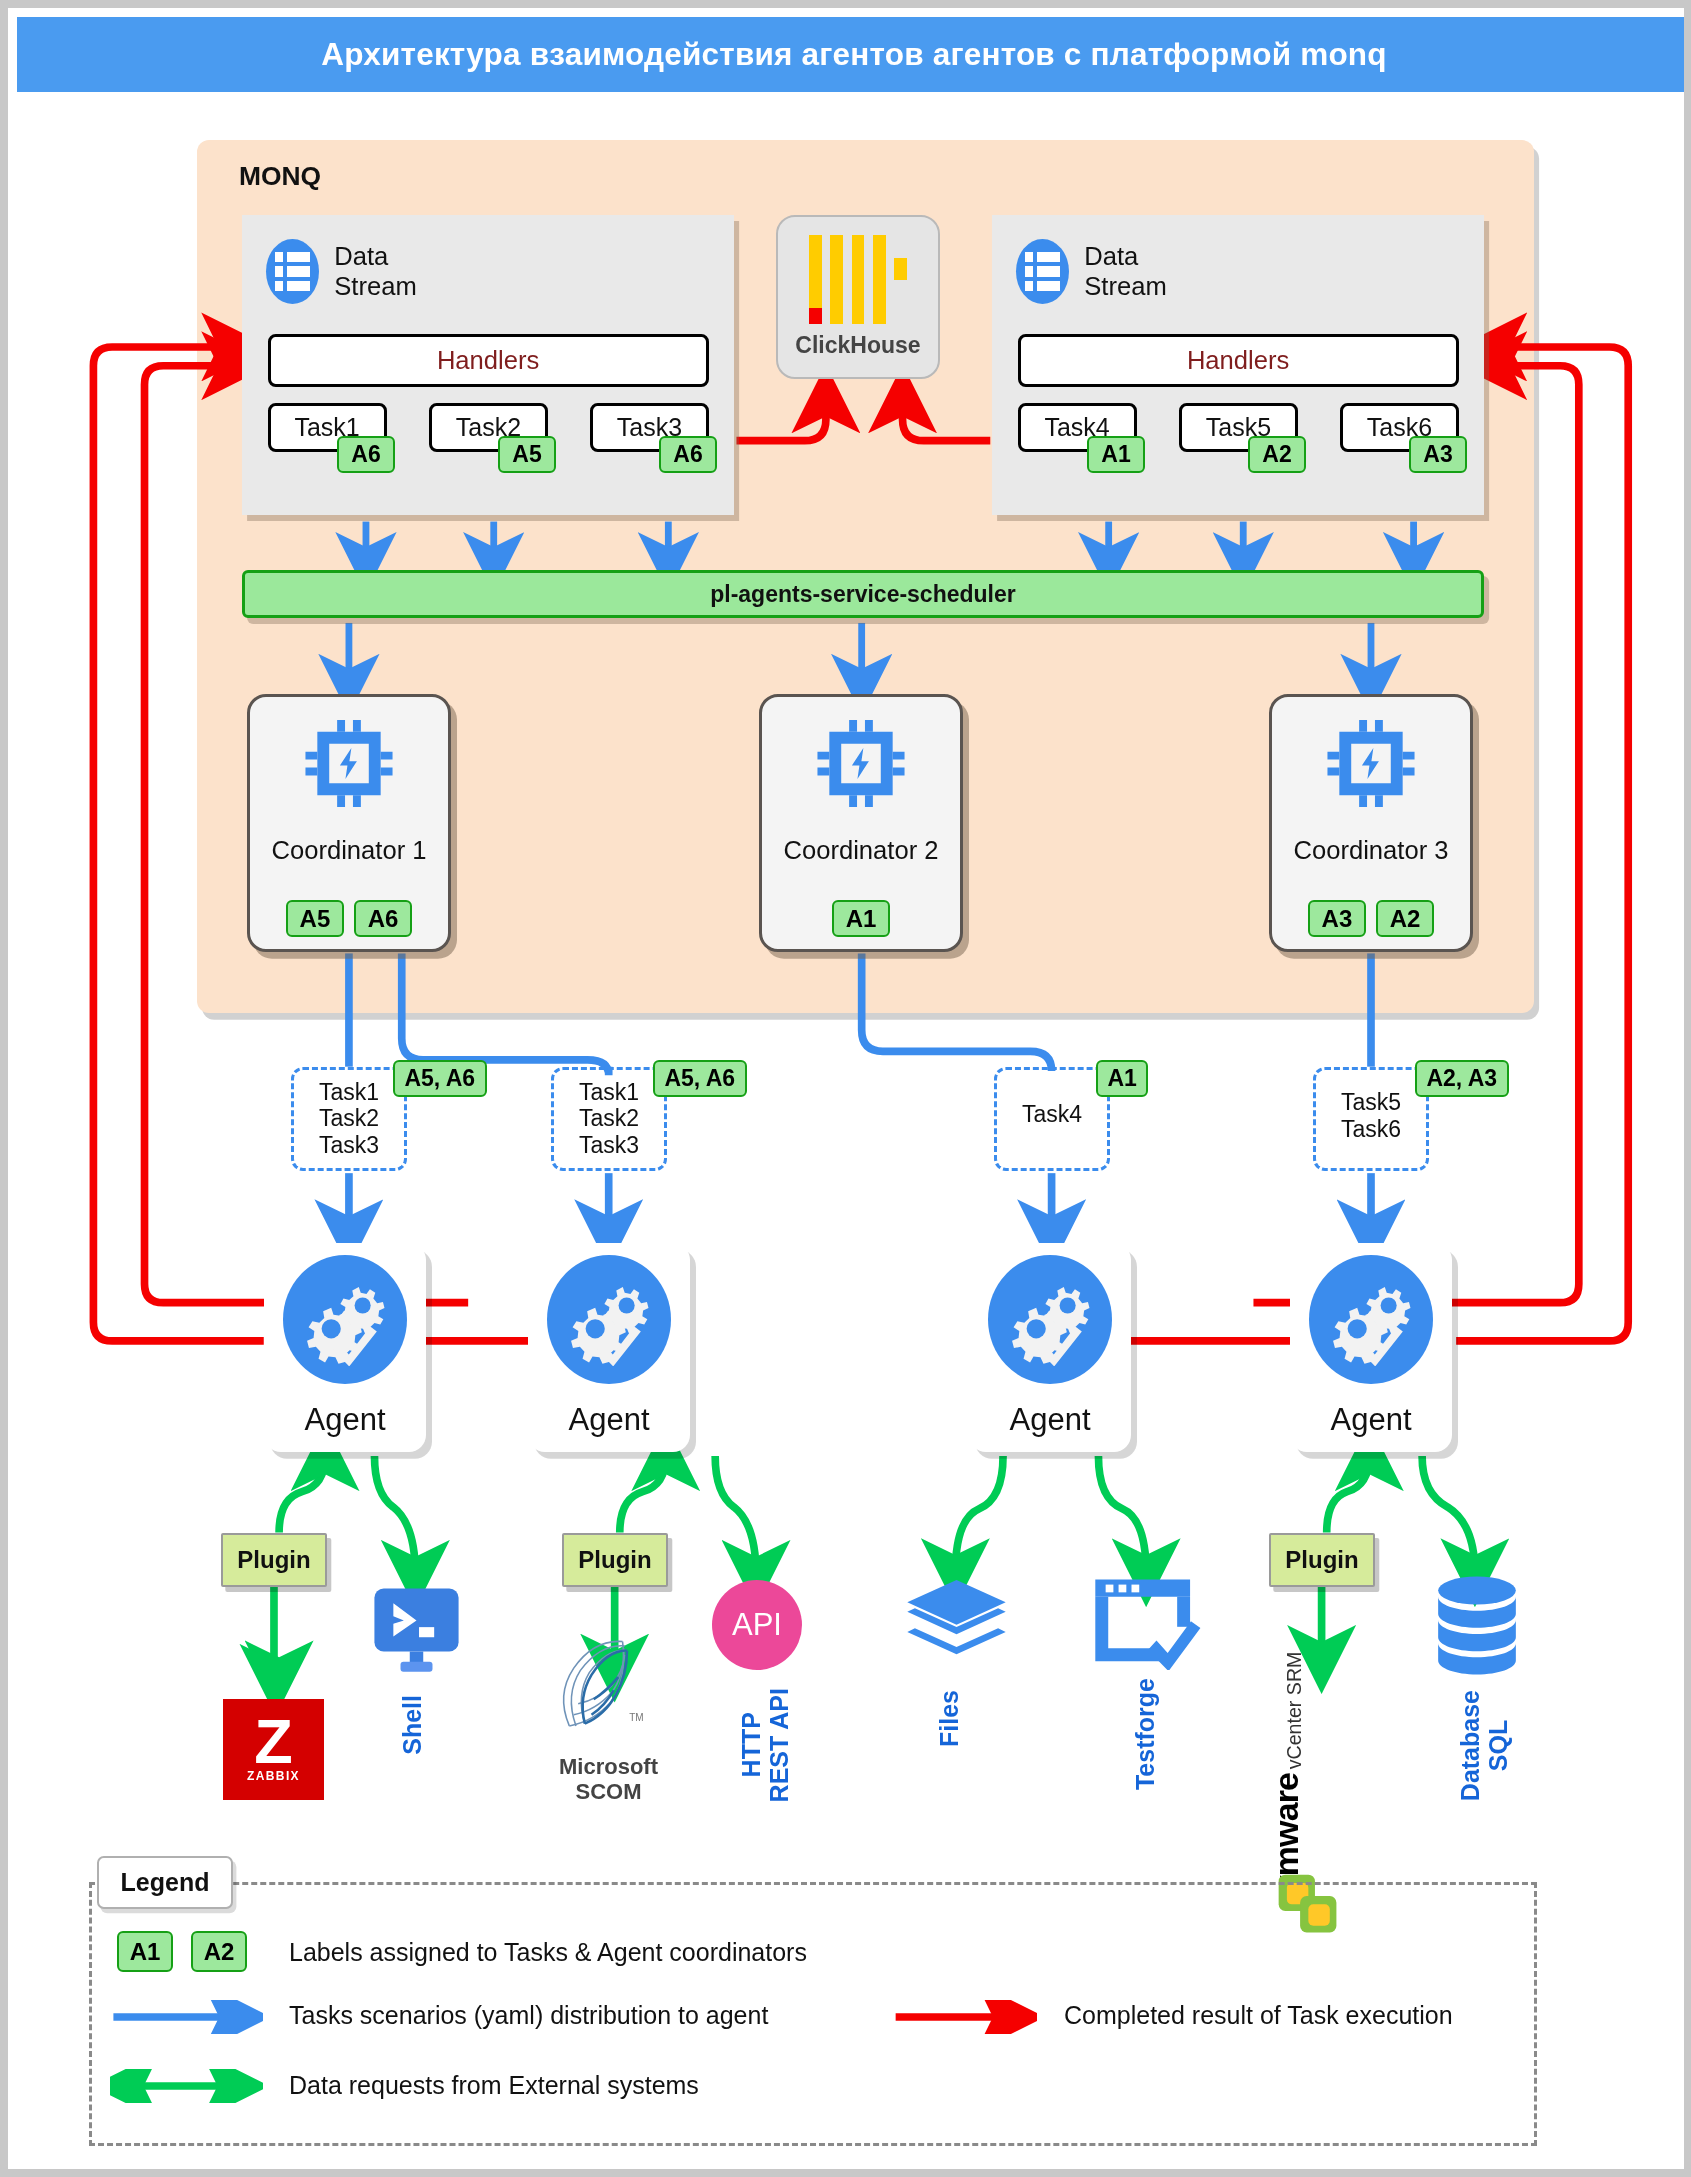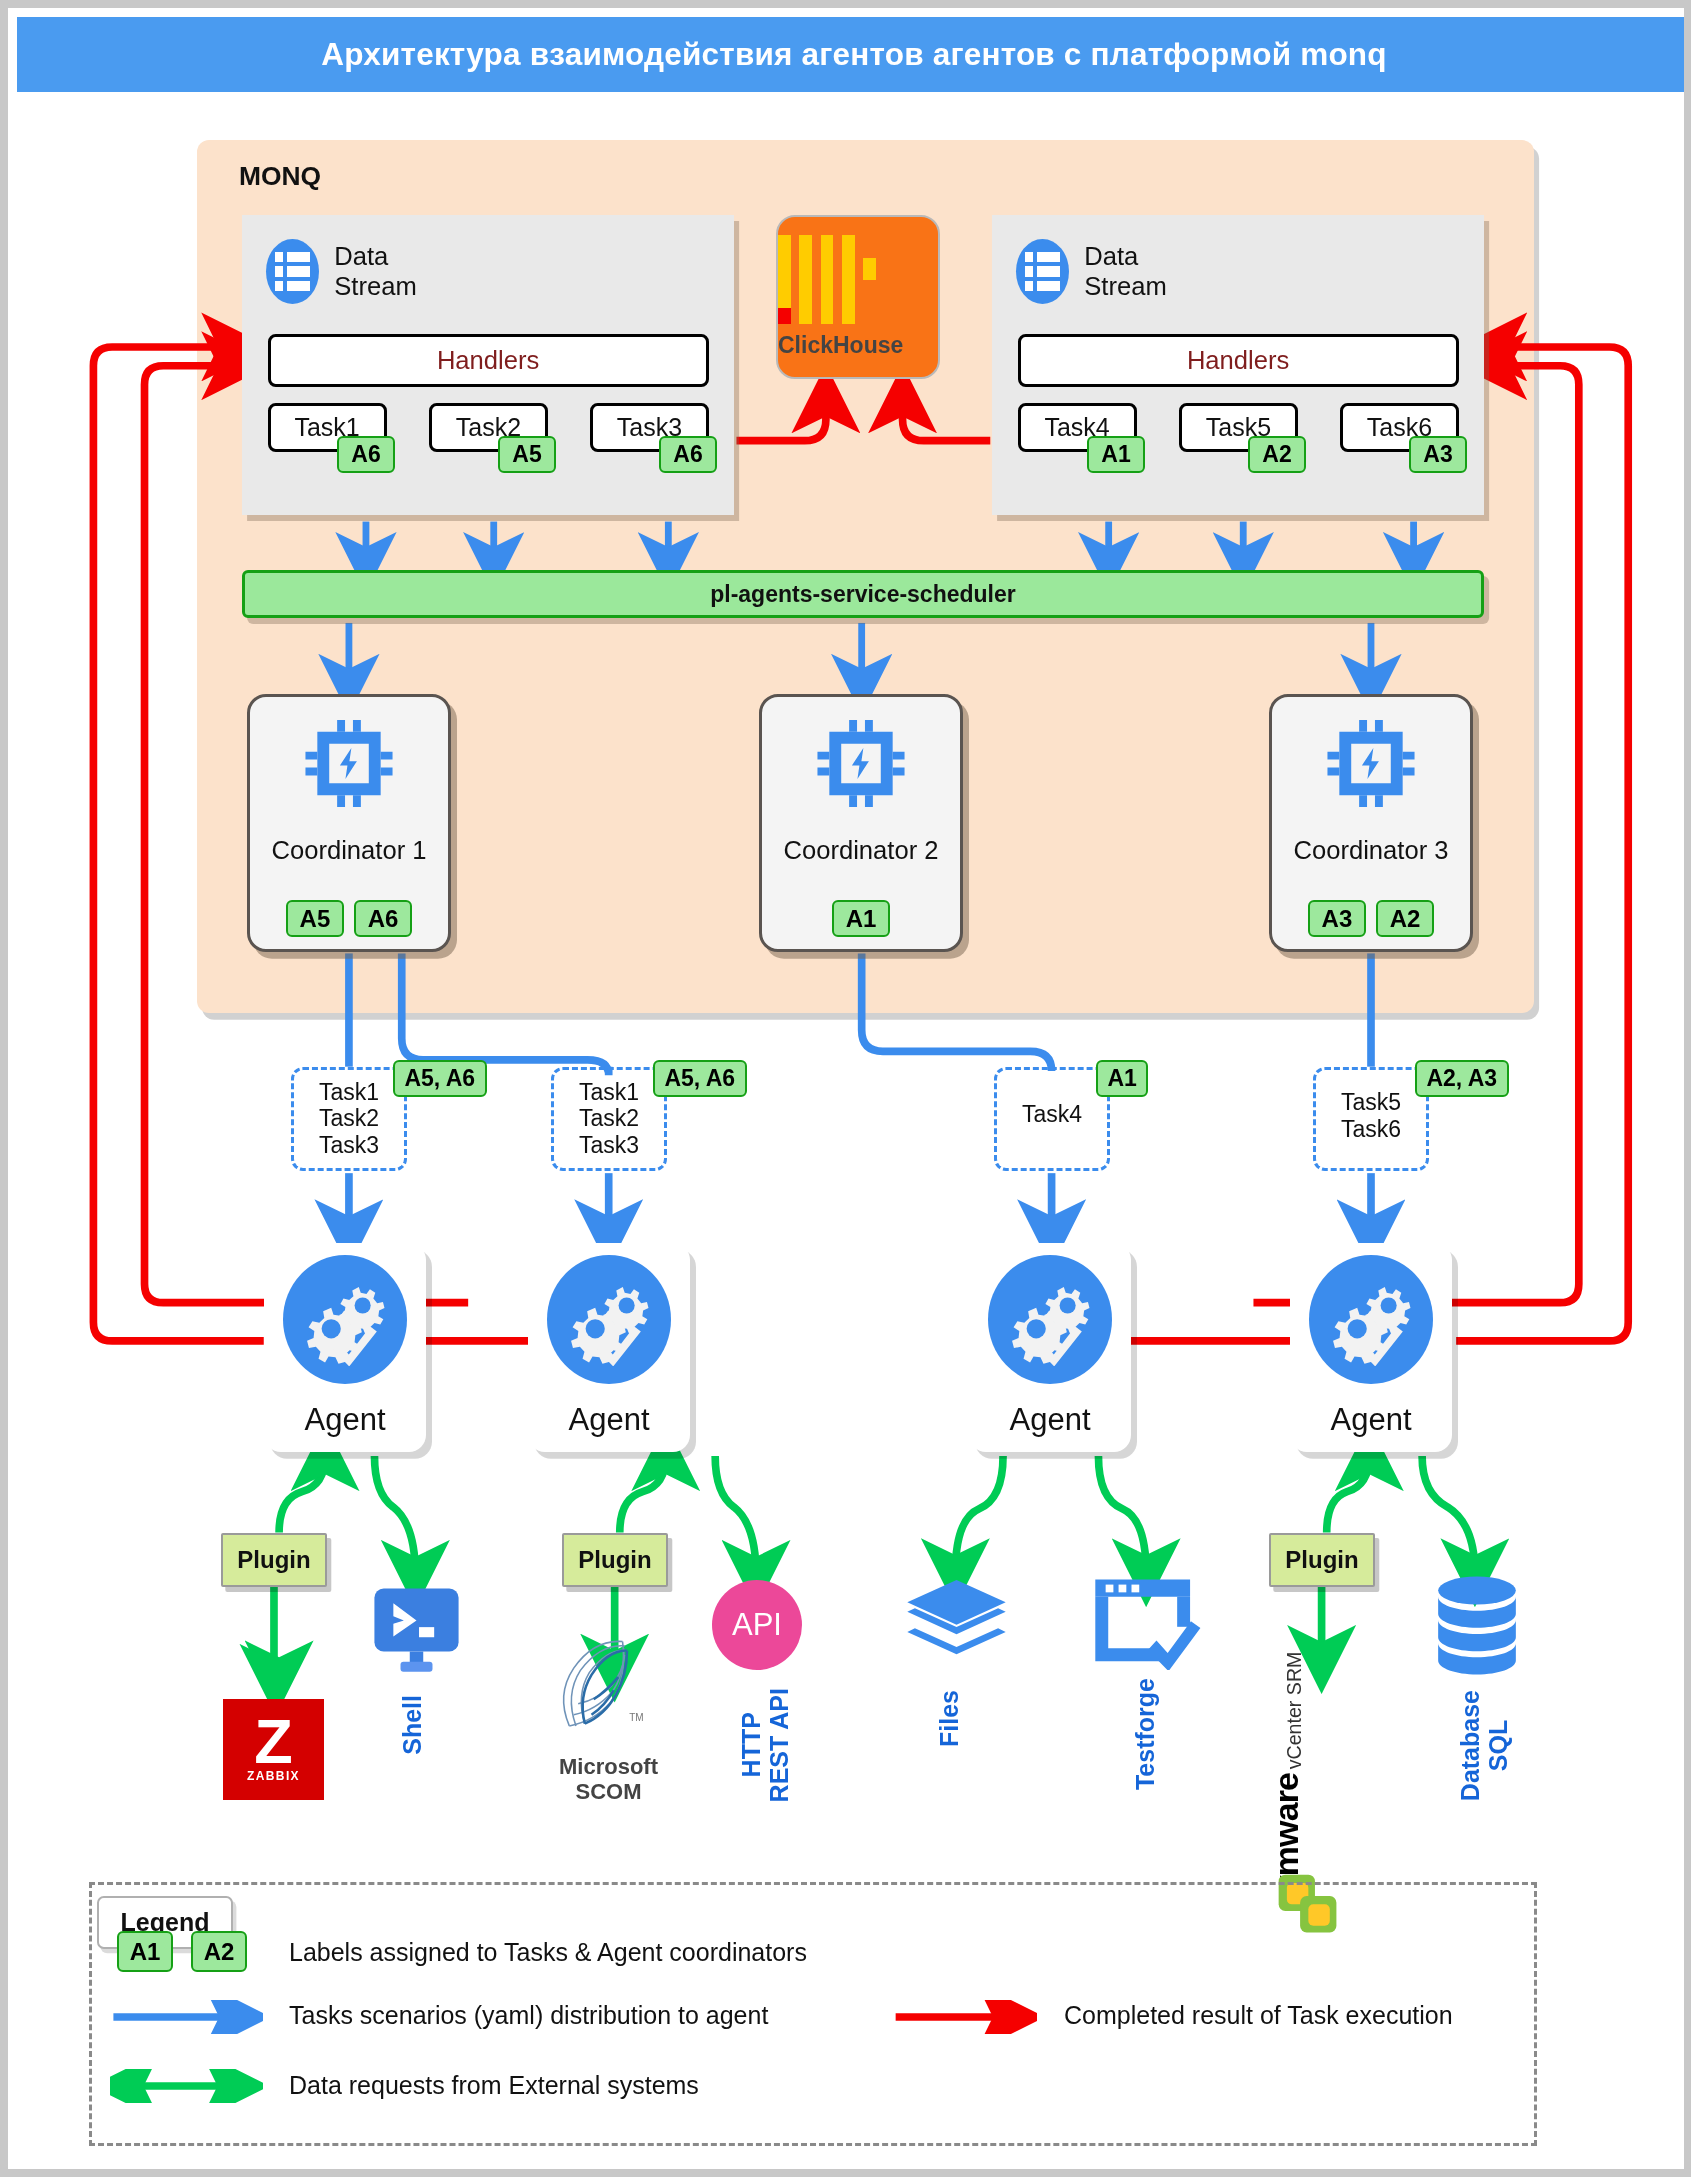--- a/index.html
+++ b/index.html
@@ -54,22 +54,22 @@
   }
   .tag {
     background:#9de89d; border:2.6px solid #15a015; border-radius:6px;
     color:#000; font-weight:bold; display:flex; align-items:center; justify-content:center;
   }
   .task-tag { position:absolute; top:221px; width:58px; height:37px; font-size:23px; z-index:4; }
 
   
   #clickhouse {
     left:768px; top:207px; width:164px; height:164px;
-    background:#f97316; border:2.6px solid #b9b9b9; border-radius:19px;
-    display:flex; flex-direction:column; justify-content:center;
+    background:#e5e5e5; border:2.6px solid #b9b9b9; border-radius:19px;
+    display:flex; flex-direction:column; align-items:center; justify-content:center;
   }
   #ch-bars { display:flex; align-items:flex-end; gap:8.5px; height:89px; position:relative; }
   #ch-bars .b { width:12.8px; height:89px; background:#ffcc00; }
   #ch-bars .b.red-foot { position:relative; }
   #ch-bars .b.red-foot::after { content:""; position:absolute; left:0; bottom:0; width:12.8px; height:16px; background:#f50000; }
   #ch-bars .dot { width:12.8px; height:22px; background:#ffcc00; align-self:center; margin-bottom:20.4px; }
   #ch-name { margin-top:7.7px; font-size:23px; font-weight:bold; color:#444; }
 
   
   #scheduler {
@@ -128,21 +128,21 @@
 
   #zabbix { left:215px; top:1691px; width:101px; height:101px; background:#d40000;
             display:flex; flex-direction:column; align-items:center; justify-content:center; }
   #zabbix .z { color:#fff; font-size:63px; font-weight:bold; line-height:.82; }
   #zabbix .zt { color:#fff; font-size:12px; font-weight:bold; letter-spacing:1.4px; margin-top:1.7px; }
 
   
   #legend-box { left:81px; top:1874px; width:1448px; height:264px; border:3.4px dashed #8a8a8a; }
   #legend-tab { left:89px; top:1848px; width:136px; height:53px; background:#fff;
                 border:2.6px solid #b0b0b0; border-radius:6.8px; box-shadow:3.4px 4.3px 0 rgba(0,0,0,.14);
-                display:flex; align-items:center; justify-content:center; font-size:25px; font-weight:bold; color:#111;margin-top:40px; }
+                display:flex; align-items:center; justify-content:center; font-size:25px; font-weight:bold; color:#111; }
   .lg-text { position:absolute; font-size:25px; color:#111; }
   .lg-tag { position:absolute; width:56px; height:41px; font-size:24px; }
 </style>
 </head>
 <body>
 
 <div id="root">
 
   <div id="title-bar" class="abs">
     <div class="t">Архитектура взаимодействия агентов агентов с платформой monq</div>

